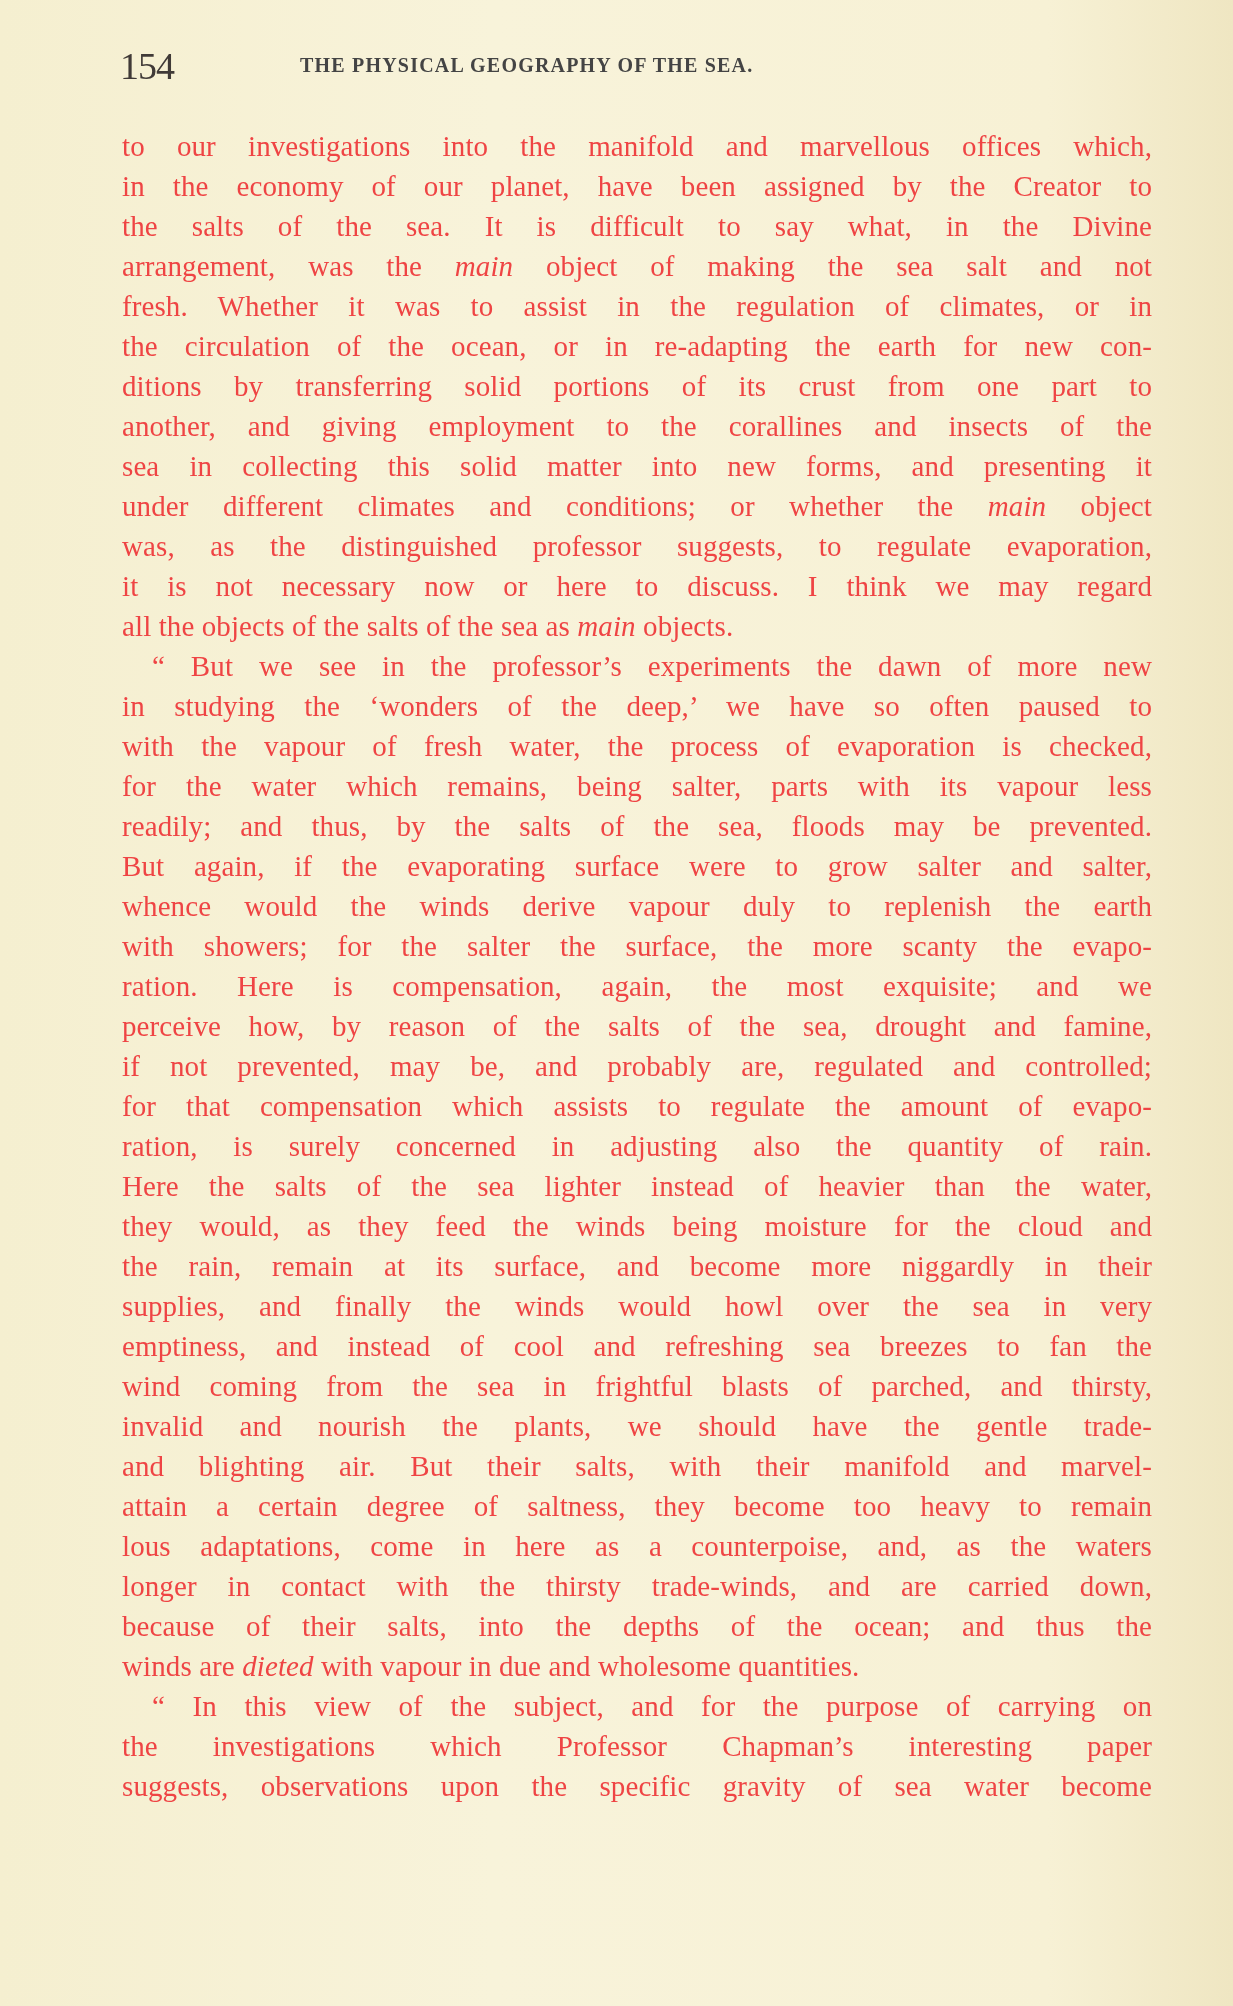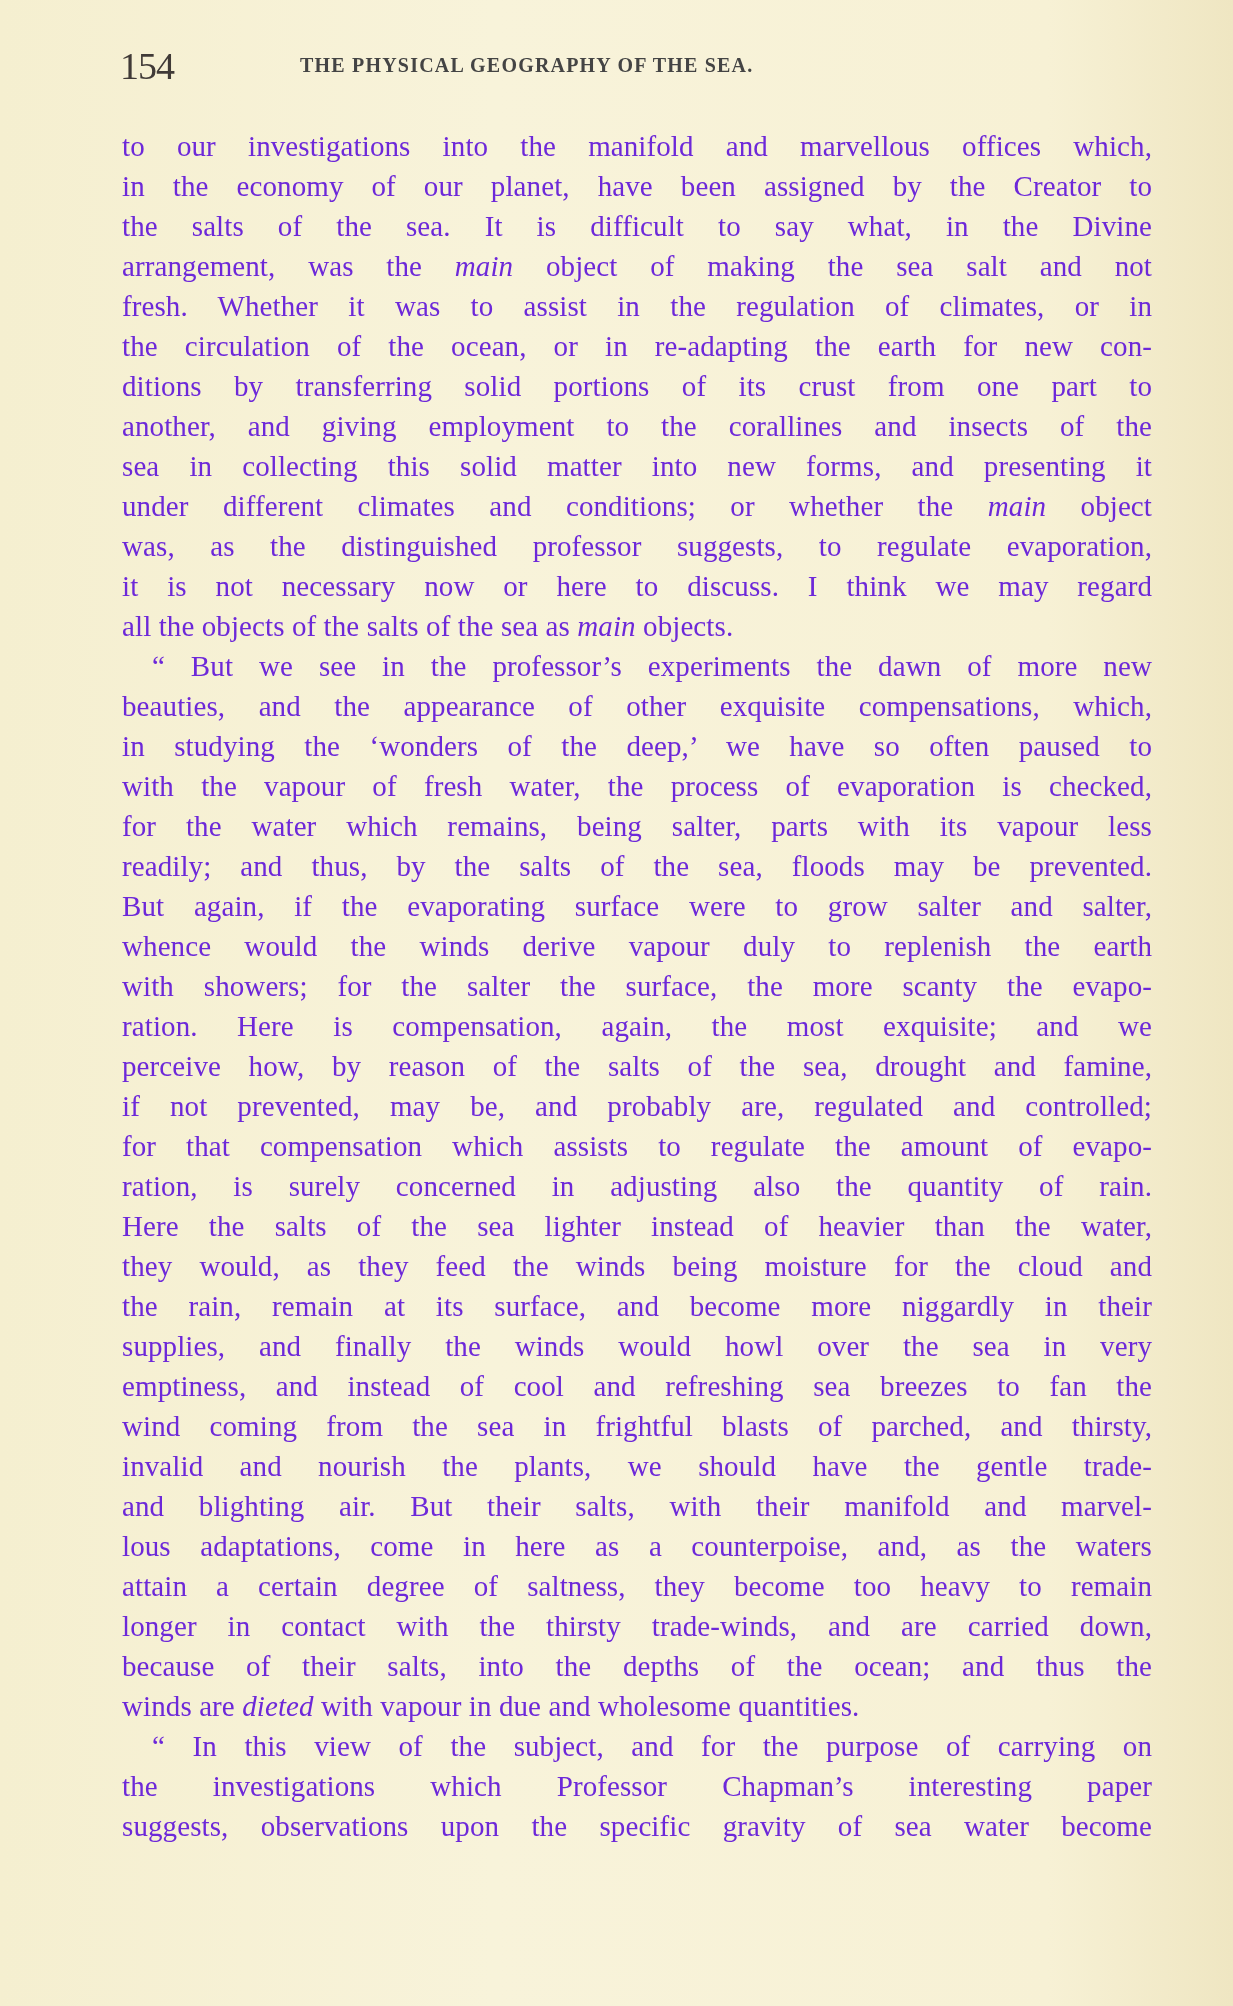--- a/index.html
+++ b/index.html
@@ -57,21 +57,21 @@
     }
     .line {
       height: 40px;
       line-height: 40px;
       font-family: "Liberation Serif", serif;
       font-size: 29px;
       white-space: nowrap;
       text-align: justify;
       text-align-last: justify;
       letter-spacing: 0.1px;
-      color: #6d28d9;
+      color: #ef4444;
     }
     .line.last {
       text-align-last: left;
     }
     .line.indent {
       padding-left: 30px;
     }
     .line em {
       font-style: italic;
     }
@@ -93,43 +93,42 @@
       <div class="line"><span>fresh.  Whether it was to assist in the regulation of climates, or in</span></div>
       <div class="line"><span>the circulation of the ocean, or in re-adapting the earth for new con-</span></div>
       <div class="line"><span>ditions by transferring solid portions of its crust from one part to</span></div>
       <div class="line"><span>another, and giving employment to the corallines and insects of the</span></div>
       <div class="line"><span>sea in collecting this solid matter into new forms, and presenting it</span></div>
       <div class="line"><span>under different climates and conditions; or whether the </span><em>main</em><span> object</span></div>
       <div class="line"><span>was, as the distinguished professor suggests, to regulate evaporation,</span></div>
       <div class="line"><span>it is not necessary now or here to discuss.  I think we may regard</span></div>
       <div class="line last"><span>all the objects of the salts of the sea as </span><em>main</em><span> objects.</span></div>
       <div class="line indent"><span>“ But we see in the professor’s experiments the dawn of more new</span></div>
-      <div class="line"><span>beauties, and the appearance of other exquisite compensations, which,</span></div>
       <div class="line"><span>in studying the ‘wonders of the deep,’ we have so often paused to</span></div>
       <div class="line"><span>with the vapour of fresh water, the process of evaporation is checked,</span></div>
       <div class="line"><span>for the water which remains, being salter, parts with its vapour less</span></div>
       <div class="line"><span>readily; and thus, by the salts of the sea, floods may be prevented.</span></div>
       <div class="line"><span>But again, if the evaporating surface were to grow salter and salter,</span></div>
       <div class="line"><span>whence would the winds derive vapour duly to replenish the earth</span></div>
       <div class="line"><span>with showers; for the salter the surface, the more scanty the evapo-</span></div>
       <div class="line"><span>ration.  Here is compensation, again, the most exquisite; and we</span></div>
       <div class="line"><span>perceive how, by reason of the salts of the sea, drought and famine,</span></div>
       <div class="line"><span>if not prevented, may be, and probably are, regulated and controlled;</span></div>
       <div class="line"><span>for that compensation which assists to regulate the amount of evapo-</span></div>
       <div class="line"><span>ration, is surely concerned in adjusting also the quantity of rain.</span></div>
       <div class="line"><span>Here the salts of the sea lighter instead of heavier than the water,</span></div>
       <div class="line"><span>they would, as they feed the winds being moisture for the cloud and</span></div>
       <div class="line"><span>the rain, remain at its surface, and become more niggardly in their</span></div>
       <div class="line"><span>supplies, and finally the winds would howl over the sea in very</span></div>
       <div class="line"><span>emptiness, and instead of cool and refreshing sea breezes to fan the</span></div>
       <div class="line"><span>wind coming from the sea in frightful blasts of parched, and thirsty,</span></div>
       <div class="line"><span>invalid and nourish the plants, we should have the gentle trade-</span></div>
       <div class="line"><span>and blighting air.  But their salts, with their manifold and marvel-</span></div>
+      <div class="line"><span>attain a certain degree of saltness, they become too heavy to remain</span></div>
       <div class="line"><span>lous adaptations, come in here as a counterpoise, and, as the waters</span></div>
-      <div class="line"><span>attain a certain degree of saltness, they become too heavy to remain</span></div>
       <div class="line"><span>longer in contact with the thirsty trade-winds, and are carried down,</span></div>
       <div class="line"><span>because of their salts, into the depths of the ocean; and thus the</span></div>
       <div class="line last"><span>winds are </span><em>dieted</em><span> with vapour in due and wholesome quantities.</span></div>
       <div class="line indent"><span>“ In this view of the subject, and for the purpose of carrying on</span></div>
       <div class="line"><span>the investigations which Professor Chapman’s interesting paper</span></div>
       <div class="line"><span>suggests, observations upon the specific gravity of sea water become</span></div>
     </div>
 </div>
 
 </body></html>

